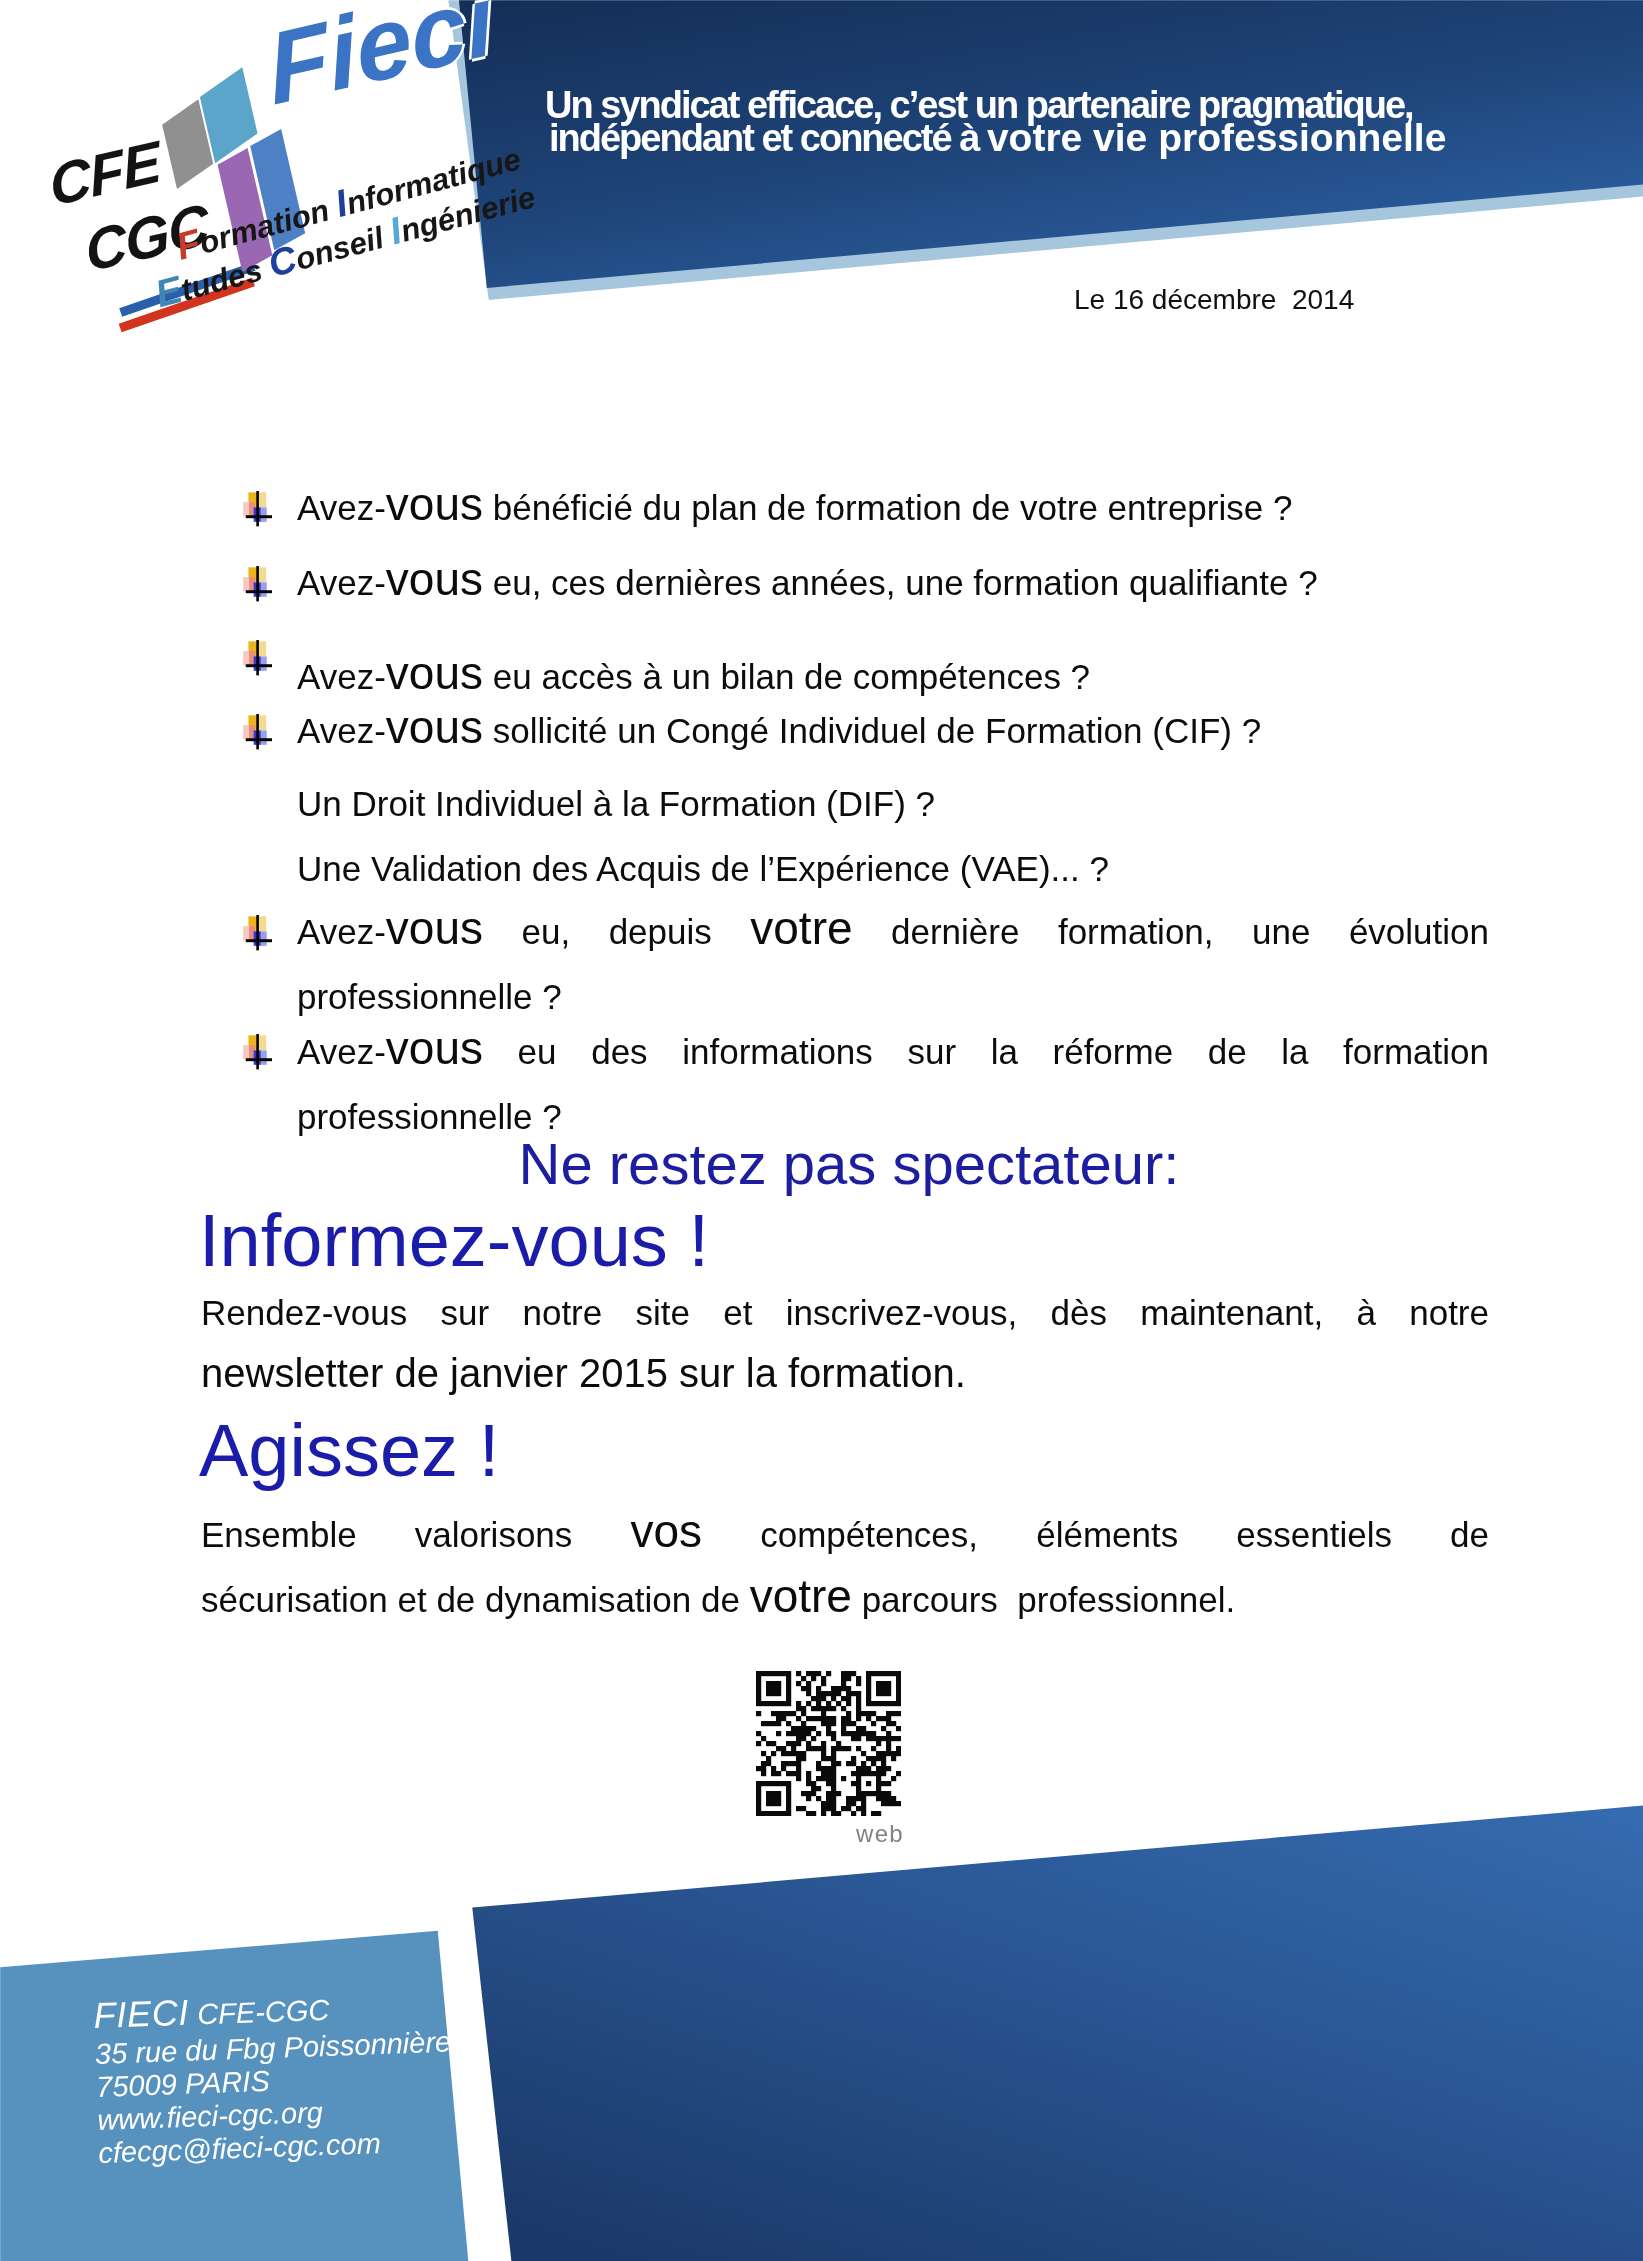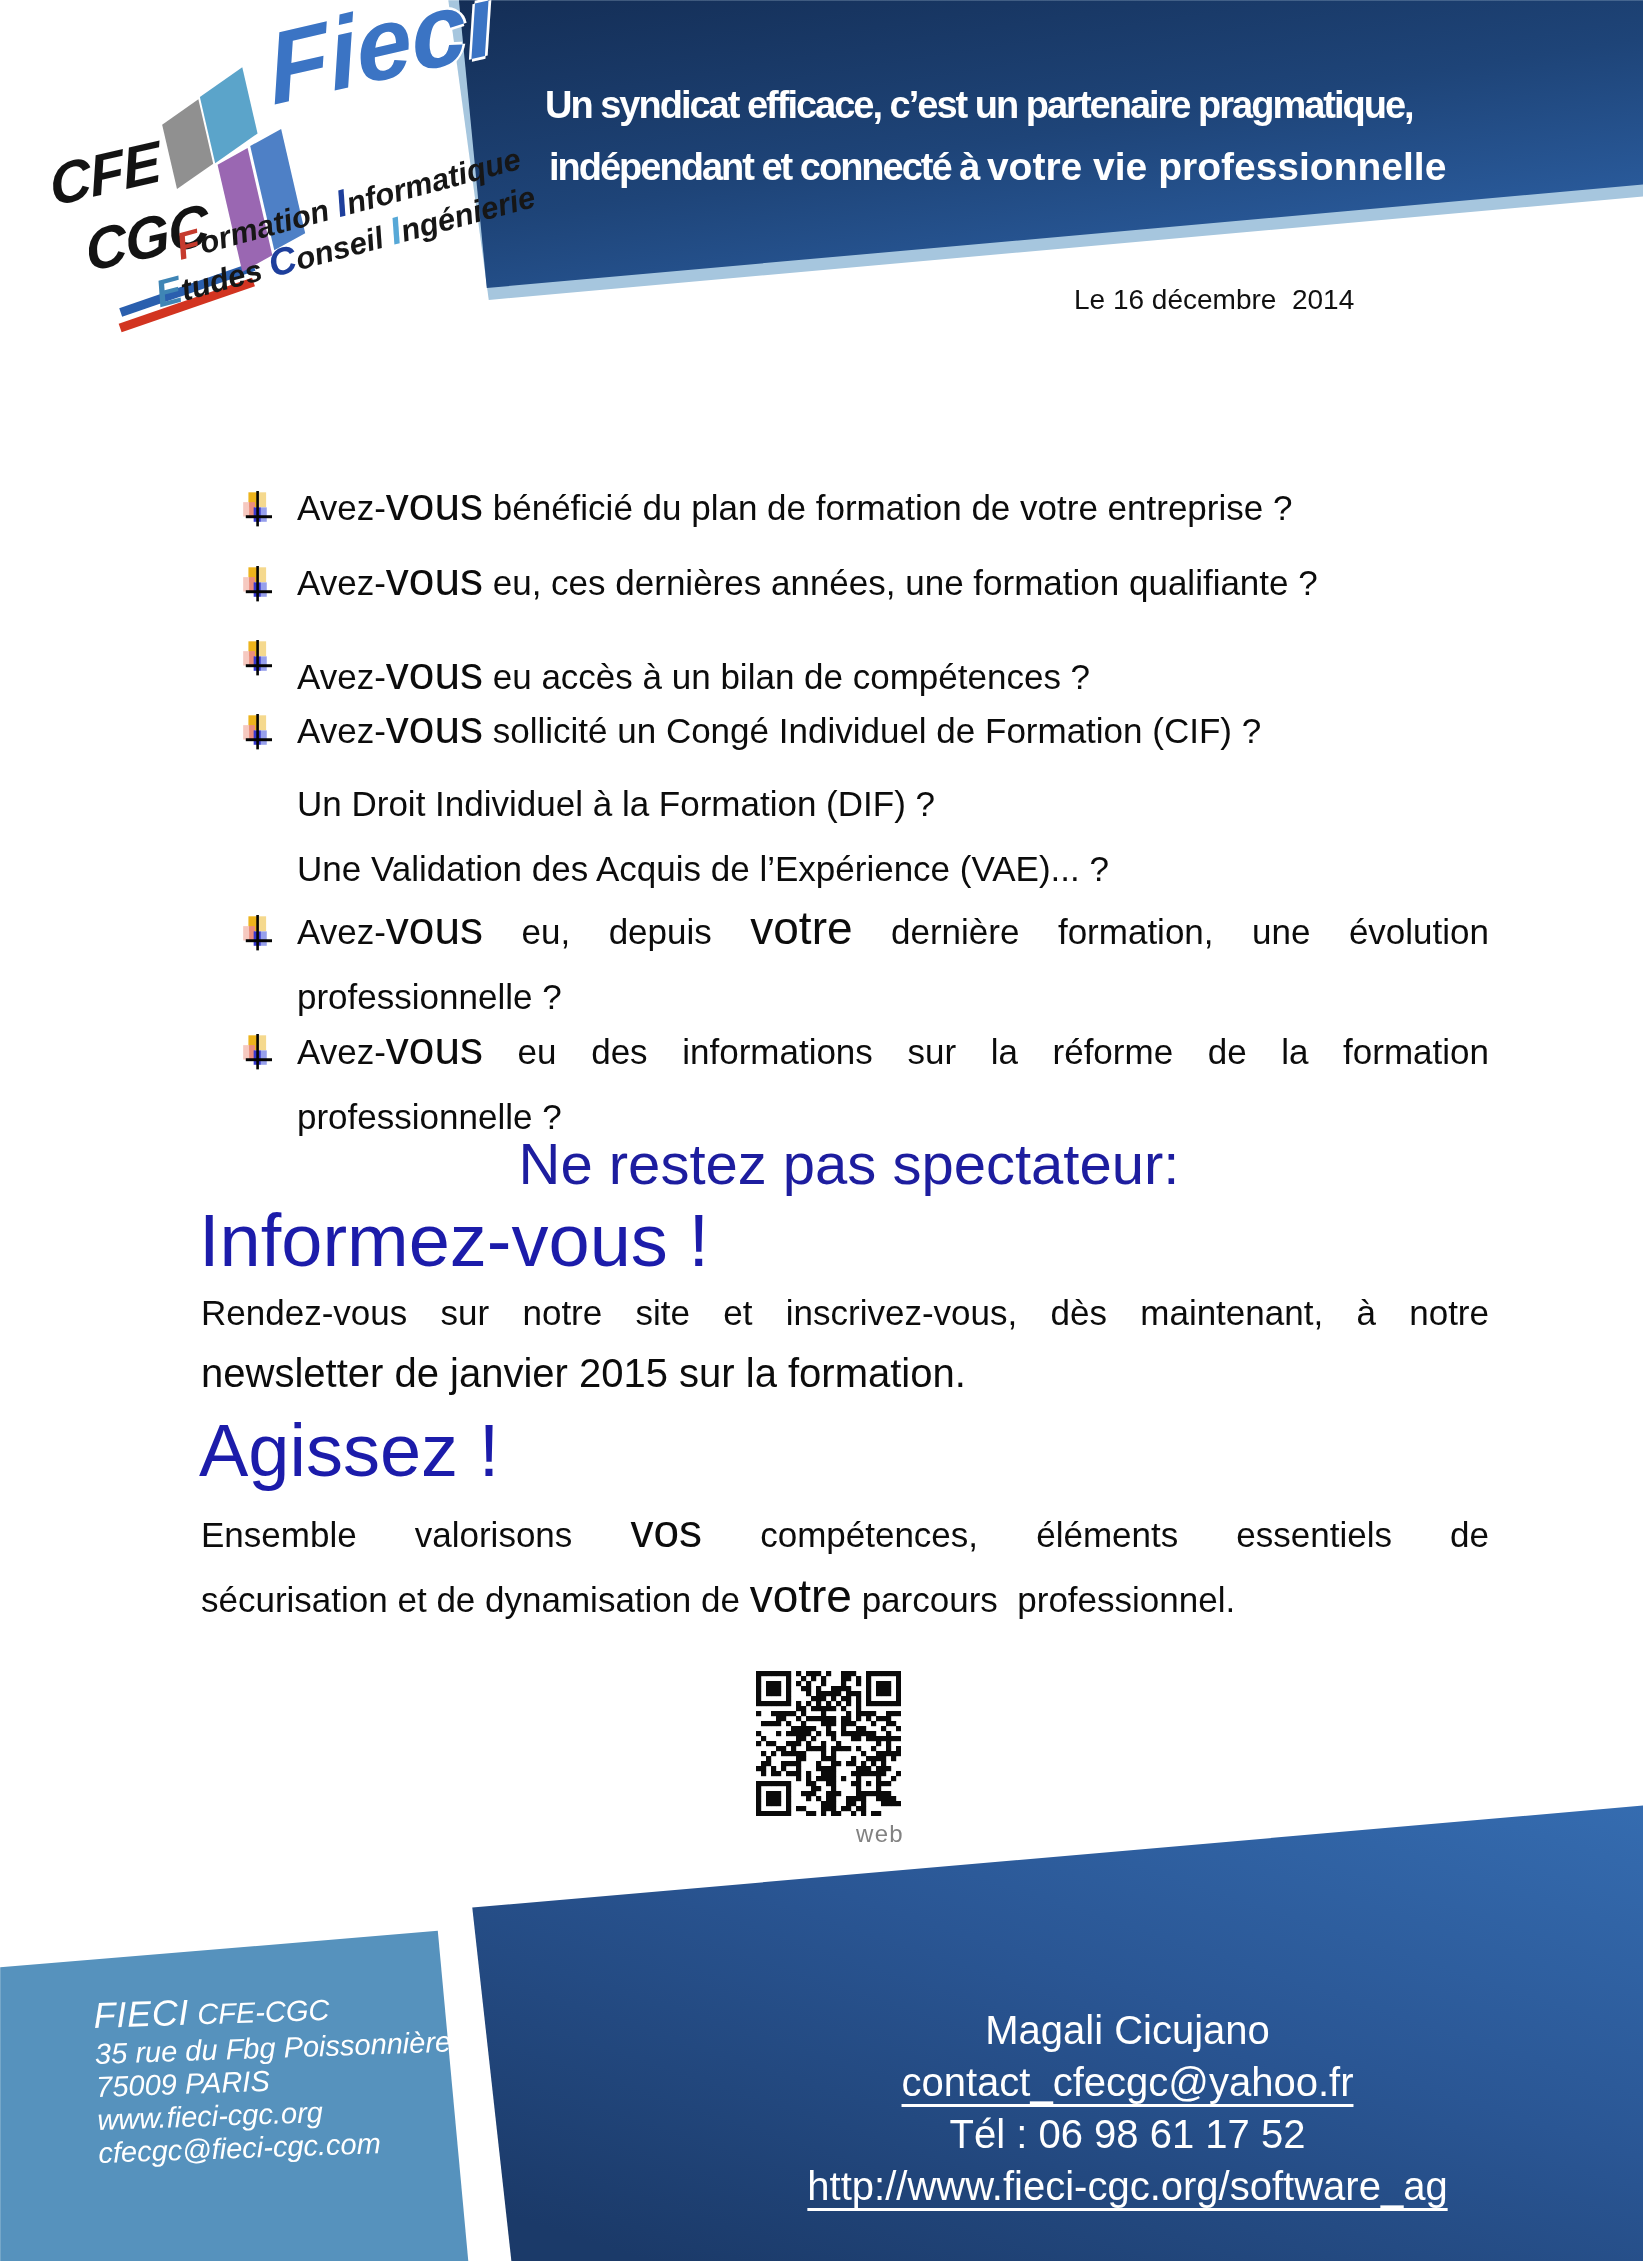--- a/index.html
+++ b/index.html
@@ -4,21 +4,21 @@
 <title>FIECI CFE-CGC flyer</title>
 <style>
   html,body{margin:0;padding:0;background:#fff;}
   .page{position:relative;width:1644px;height:2261px;background:#fff;overflow:hidden;
         font-family:"Liberation Sans",sans-serif;color:#0c0c0c;}
   svg.layer{position:absolute;left:0;}
 
   
   .banner-text{position:absolute;color:#fff;font-weight:bold;white-space:nowrap;}
   .b-l1{left:545px;top:84px;font-size:38px;}
-  .b-l2{left:549px;top:145px;font-size:38px;}
+  .b-l2{left:549px;top:116px;font-size:38px;}
   .cond{letter-spacing:-2px;}
   .wide{font-size:39px;letter-spacing:0;}
   .date{position:absolute;left:1074px;top:284px;font-size:28px;color:#101010;white-space:nowrap;}
 
   
   .logo{position:absolute;left:18.6px;top:9.3px;width:451px;height:318px;transform:rotate(-13deg);transform-origin:50% 50%;}
   .logo .cfe,.logo .cgc{position:absolute;font-size:58px;font-weight:900;font-style:italic;
         color:#131313;letter-spacing:-1.3px;transform:skewX(-6deg);}
   .logo .cfe{left:32px;top:99px;}
   .logo .cgc{left:52px;top:171px;}
@@ -662,21 +662,15 @@
   </svg>
 
   <div class="f-left">
     <div class="l1"><span class="fieci-name">FIECI</span><span> CFE-CGC</span></div>
     <div>35 rue du Fbg Poissonnière</div>
     <div>75009 PARIS</div>
     <div>www.fieci-cgc.org</div>
     <div>cfecgc@fieci-cgc.com</div>
   </div>
 
-  <div class="f-right">
-    <div>Magali Cicujano</div>
-    <div class="ulink">contact_cfecgc@yahoo.fr</div>
-    <div>Tél : 06 98 61 17 52</div>
-    <div class="ulink">http://www.fieci-cgc.org/software_ag</div>
-  </div>
 
 </div>
 
 
 </body></html>

